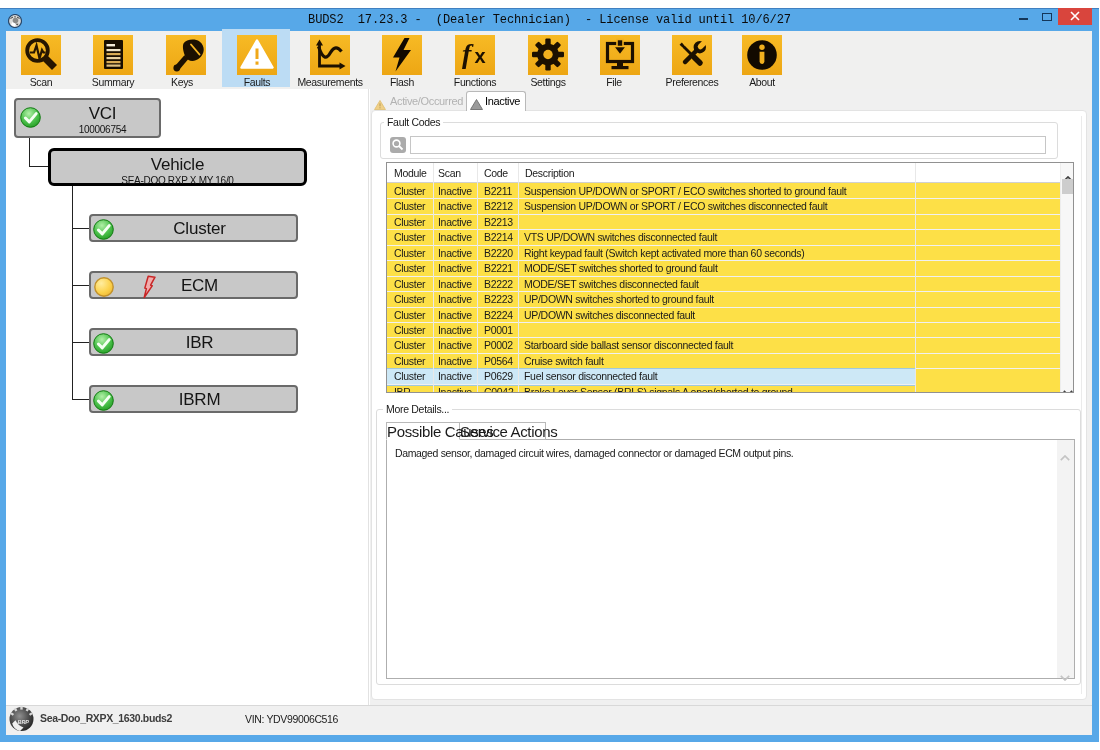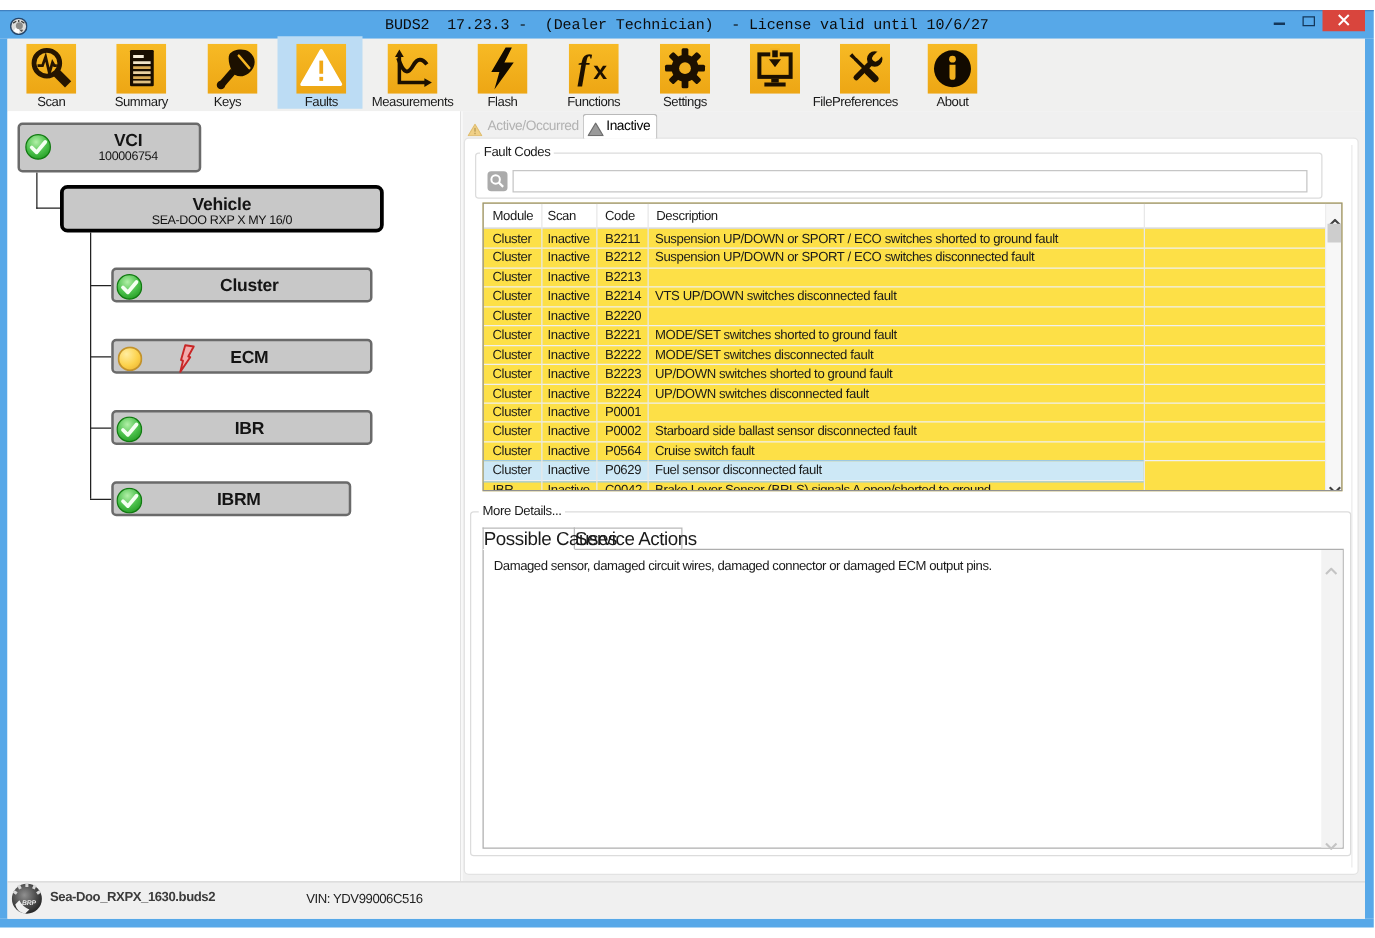--- a/index.html
+++ b/index.html
@@ -9,21 +9,21 @@
 #bL { left:0; top:31px; width:6px; height:704px; background:#57a8e8; }
 #bR { left:1092px; top:31px; width:7px; height:704px; background:#57a8e8; }
 #bB { left:0; top:735px; width:1099px; height:7px; background:#57a8e8; }
 #toolbar { left:6px; top:31px; width:1086px; height:58px; background:#f0f0ef; }
 #leftpane { left:6px; top:89px; width:363px; height:616px; background:#ffffff; border-right:1px solid #e2e2e2; }
 #rightpane { left:370px; top:89px; width:722px; height:616px; background:#f0f0f0; }
 #bigpanel { left:371px; top:110px; width:716px; height:590px; background:#ffffff; border:1px solid #e3e3e3; border-radius:4px; }
 #statusbar { left:6px; top:705px; width:1086px; height:30px; background:#f0f0f0; border-top:1px solid #d8d8d8; }
 .tab-inactive-sel { left:466px; top:91px; width:60px; height:20px; background:#ffffff; border:1px solid #b9b9b9; border-bottom:none; border-radius:3px 3px 0 0; }
 .tbox { position:absolute; background:#c8c8c8; border:2px solid #6a6a6a; border-radius:4px; text-align:center; color:#141414; }
-.tbox .t1 { font-weight:bold; font-size:14px; letter-spacing:-0.2px;text-align:center; }
+.tbox .t1 { font-weight:normal; font-size:17px; letter-spacing:-0.2px;text-align:center; }
 .tbox .t2 { font-size:10px; letter-spacing:-0.3px; }
 #ftable { left:386px; top:162px; width:688px; height:231px; border:1px solid #919191; background:#fde047; overflow:hidden; }
 #fhead { position:absolute; left:0; top:0; width:673px; height:20px; border-bottom:1px solid #d0d0d0; background:#fff; z-index:2; }
 #fhead .hc { position:absolute; top:0; height:20px; line-height:20px; font-size:10.5px; letter-spacing:-0.3px; color:#1a1a1a; padding-left:7px; }
 #frows { position:absolute; left:0; top:21px; width:673px; }
 .trow { position:relative; height:15.45px; border-bottom:1px solid #f0f0f0; font-size:10.5px; letter-spacing:-0.3px; color:#1a1a1a; white-space:nowrap; }
 .trow div { position:absolute; top:0; height:15px; line-height:15px; overflow:hidden; }
 .c1 { left:7px;  width:39px; }
 .c2 { left:51px; width:39px; }
 .c3 { left:97px; width:34px; }
@@ -178,21 +178,21 @@
           <stop offset="1" stop-color="#eda614"></stop>
         </linearGradient>
       </defs>
       <rect width="40" height="40" fill="url(#amb8)"></rect>
       <rect x="7.5" y="8.5" width="25" height="18" fill="none" stroke="#1c1000" stroke-width="3.2"></rect>
 <rect x="17" y="4.5" width="6" height="8" fill="#1c1000" stroke="#f2b01e" stroke-width="1.6"></rect>
 <path d="M20 20 L13.5 11.5 L26.5 11.5 Z" fill="#1c1000" stroke="#f2b01e" stroke-width="1.6"></path>
 <rect x="17" y="28" width="6" height="3" fill="#1c1000"></rect>
 <rect x="11.5" y="31" width="17" height="3.2" fill="#1c1000"></rect>
     </svg></div>
-<div class="abs tblbl" style="left:588px;top:76px;width:140px">File</div>
+<div class="abs tblbl" style="left:544px;top:76px;width:140px">File</div>
 <div class="abs" style="left:672px;top:35px;width:40px;height:40px"><svg width="40" height="40" viewBox="0 0 40 40">
       <defs>
         <linearGradient id="amb9" x1="0" y1="0" x2="0" y2="1">
 <stop offset="0" stop-color="#f7ba25"></stop>
           <stop offset="1" stop-color="#eda614"></stop>
         </linearGradient>
       </defs>
       <rect width="40" height="40" fill="url(#amb9)"></rect>
       <g transform="rotate(-45 20 20)">
         <path d="M18.4 4 L21.6 4 L21.2 9.5 L18.8 9.5 Z" fill="#1c1000"></path>
@@ -287,21 +287,21 @@
           <radialGradient id="gg3" cx="0.42" cy="0.3" r="0.85">
             <stop offset="0" stop-color="#b2f0a8"></stop>
             <stop offset="0.5" stop-color="#4ec24e"></stop>
             <stop offset="1" stop-color="#159015"></stop>
           </radialGradient>
         </defs>
 <circle cx="10.5" cy="10.5" r="9.8" fill="url(#gg3)" stroke="#117a11" stroke-width="1"></circle>
 <path d="M5.4 11 L9.3 14.9 L16.2 6.6" fill="none" stroke="#f4fff2" stroke-width="3" stroke-linecap="round" stroke-linejoin="round"></path>
 </svg></div><span class="t1">IBR</span>
 </div>
-<div class="tbox" style="left:89px;top:385px;width:192px;height:28px;line-height:25px;padding-left:12px">
+<div class="tbox" style="left:89px;top:385px;width:209px;height:28px;line-height:25px;padding-left:12px">
   <div class="abs" style="left:2px;top:3px"><svg width="21" height="21" viewBox="0 0 21 21">
 <defs>
           <radialGradient id="gg4" cx="0.42" cy="0.3" r="0.85">
             <stop offset="0" stop-color="#b2f0a8"></stop>
             <stop offset="0.5" stop-color="#4ec24e"></stop>
             <stop offset="1" stop-color="#159015"></stop>
           </radialGradient>
         </defs>
 <circle cx="10.5" cy="10.5" r="9.8" fill="url(#gg4)" stroke="#117a11" stroke-width="1"></circle>
 <path d="M5.4 11 L9.3 14.9 L16.2 6.6" fill="none" stroke="#f4fff2" stroke-width="3" stroke-linecap="round" stroke-linejoin="round"></path>
@@ -361,20 +361,21 @@
 <div class="trow">
         <div class="c1">Cluster</div>
         <div class="c2">Inactive</div>
         <div class="c3">B2214</div>
         <div class="c4">VTS UP/DOWN switches disconnected fault</div>
       </div>
 <div class="trow">
         <div class="c1">Cluster</div>
         <div class="c2">Inactive</div>
         <div class="c3">B2220</div>
+        <div class="c4">Right keypad fault (Switch kept activated more than 60 seconds)</div>
       </div>
 <div class="trow">
         <div class="c1">Cluster</div>
         <div class="c2">Inactive</div>
         <div class="c3">B2221</div>
         <div class="c4">MODE/SET switches shorted to ground fault</div>
       </div>
 <div class="trow">
         <div class="c1">Cluster</div>
         <div class="c2">Inactive</div>

